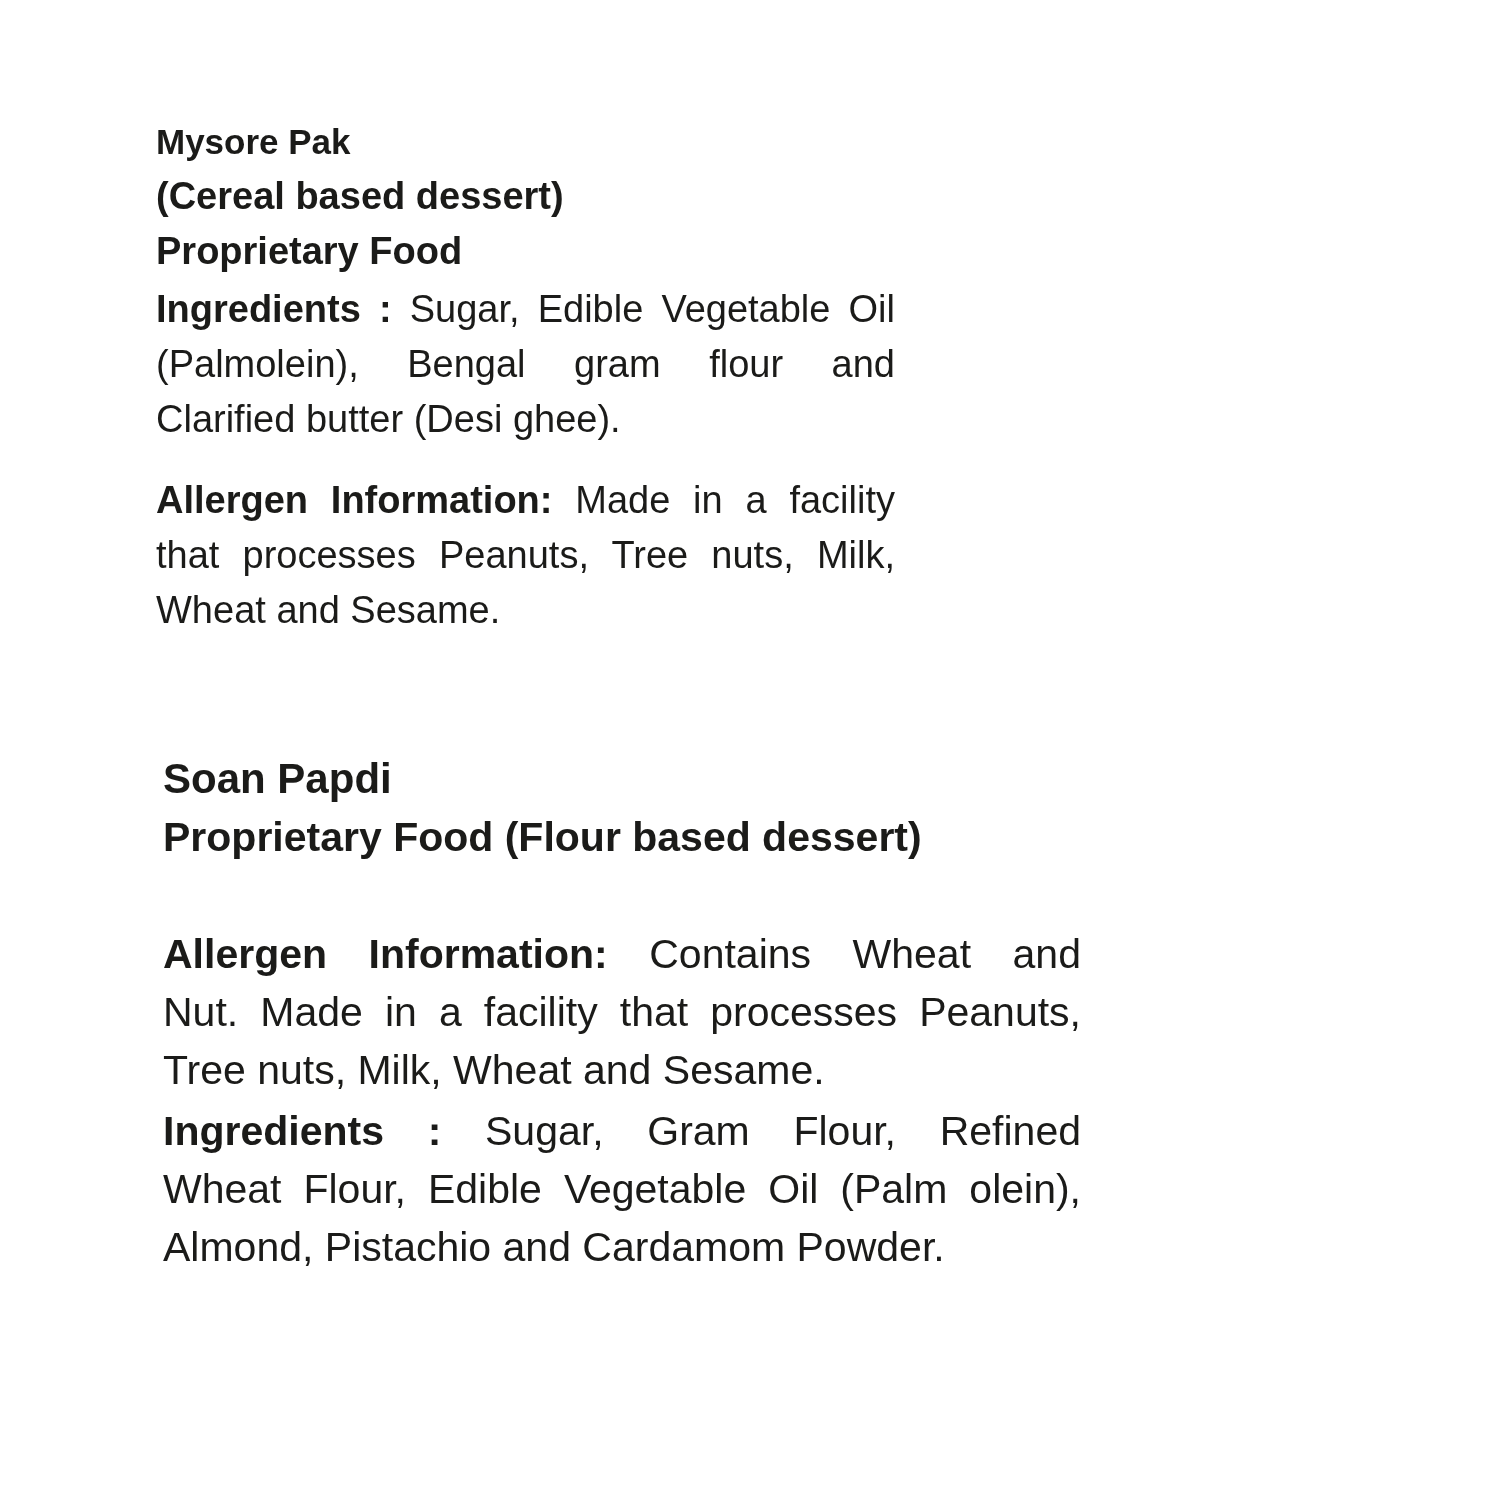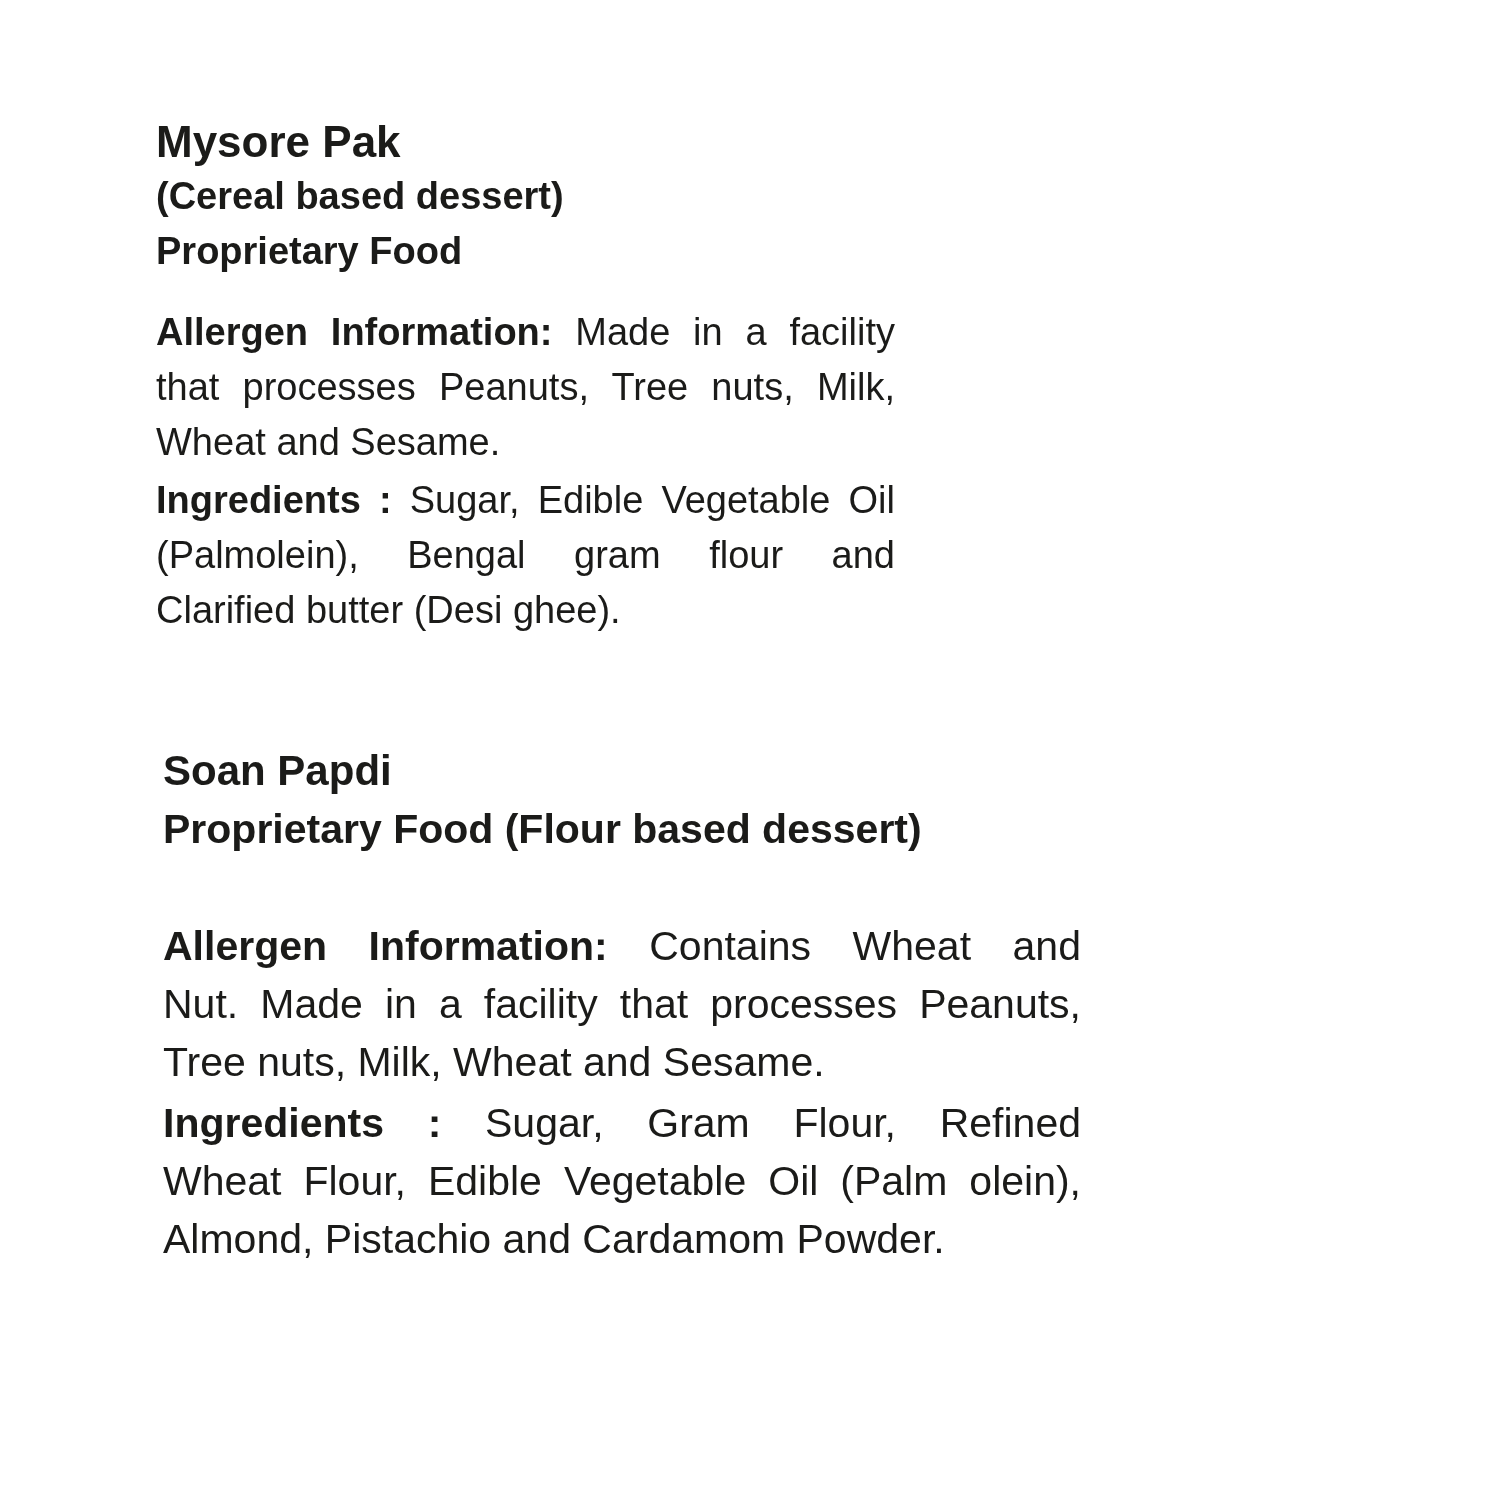--- a/index.html
+++ b/index.html
@@ -9,22 +9,22 @@
     color: #1b1b19;
     font-family: "Liberation Sans", sans-serif;
     position: relative;
     overflow: hidden;
   }
   .product { position: absolute; }
   #section-1 { left: 156px; top: 114px; width: 739px; font-size: 38px; line-height: 55px; }
   #section-2 { left: 163px; top: 742px; width: 918px; font-size: 41px; line-height: 58px; }
 
   .title { font-weight: bold; margin: 0; padding: 0; }
-  #section-1 .title { font-size: 44px; }
-  #section-2 .title { font-size: 42px; }
+  #section-1 .title { font-size: 35px; }
+  #section-2 .title { font-size: 42px; margin-top: 8px; }
 
   .subtitle { font-weight: bold; }
 
   .para { margin: 0; padding: 0; }
   .para.ingredients { margin-top: 3px; }
   #section-1 .para.allergen { margin-top: 26px; }
   #section-2 .para.allergen { margin-top: 59px; }
 
   .line { text-align: left; }
   .line.justify { text-align: justify; text-align-last: justify; text-justify: inter-word; }
@@ -32,41 +32,41 @@
   .rest { white-space: pre-wrap; }
 </style>
 </head>
 <body>
 
 <section class="product" id="section-1">
   <h2 class="title">Mysore Pak</h2>
   <div class="subtitle">(Cereal based dessert)</div>
   <div class="subtitle">Proprietary Food</div>
 
+  <div class="para ingredients">
+    <div class="line justify">
+      <span class="lead">Ingredients : </span><span class="rest">Sugar, Edible Vegetable Oil</span>
+    </div>
+    <div class="line justify">
+      <span class="rest">(Palmolein), Bengal gram flour and</span>
+    </div>
+    <div class="line">
+      <span class="rest">Clarified butter (Desi ghee).</span>
+    </div>
+  </div>
+
   <div class="para allergen">
     <div class="line justify">
       <span class="lead">Allergen Information: </span><span class="rest">Made in a facility</span>
     </div>
     <div class="line justify">
       <span class="rest">that processes Peanuts, Tree nuts, Milk,</span>
     </div>
     <div class="line">
       <span class="rest">Wheat and Sesame.</span>
-    </div>
-  </div>
-
-  <div class="para ingredients">
-    <div class="line justify">
-      <span class="lead">Ingredients : </span><span class="rest">Sugar, Edible Vegetable Oil</span>
-    </div>
-    <div class="line justify">
-      <span class="rest">(Palmolein), Bengal gram flour and</span>
-    </div>
-    <div class="line">
-      <span class="rest">Clarified butter (Desi ghee).</span>
     </div>
   </div>
 </section>
 
 <section class="product" id="section-2">
   <h2 class="title">Soan Papdi</h2>
   <div class="subtitle">Proprietary Food (Flour based dessert)</div>
 
   <div class="para allergen">
     <div class="line justify">

